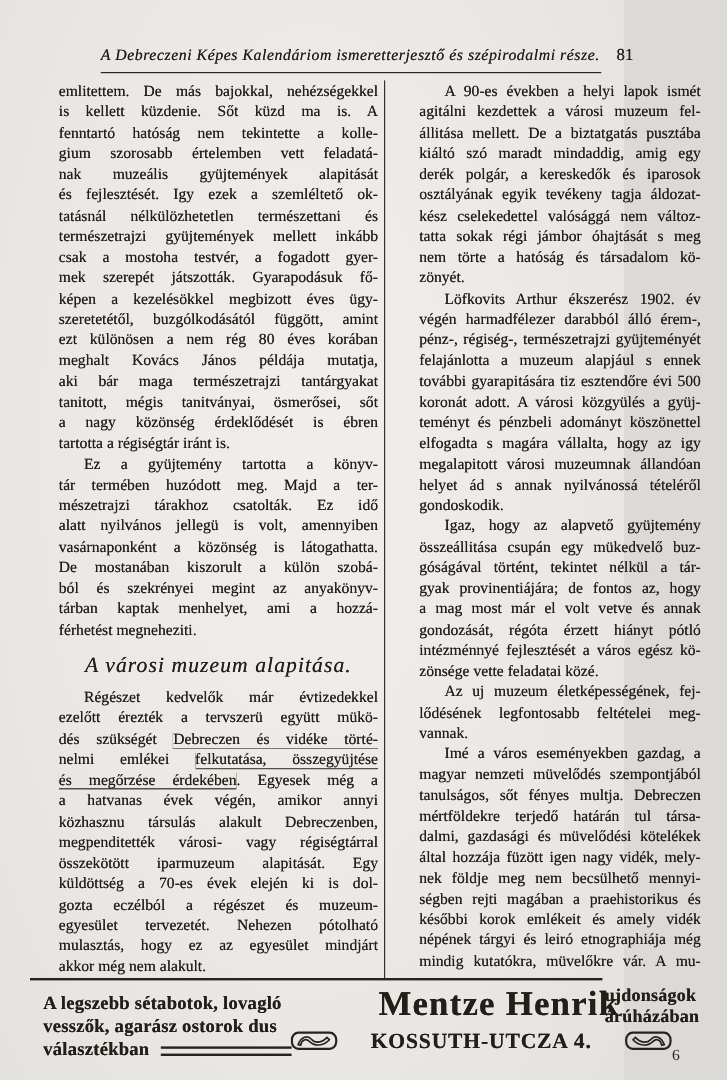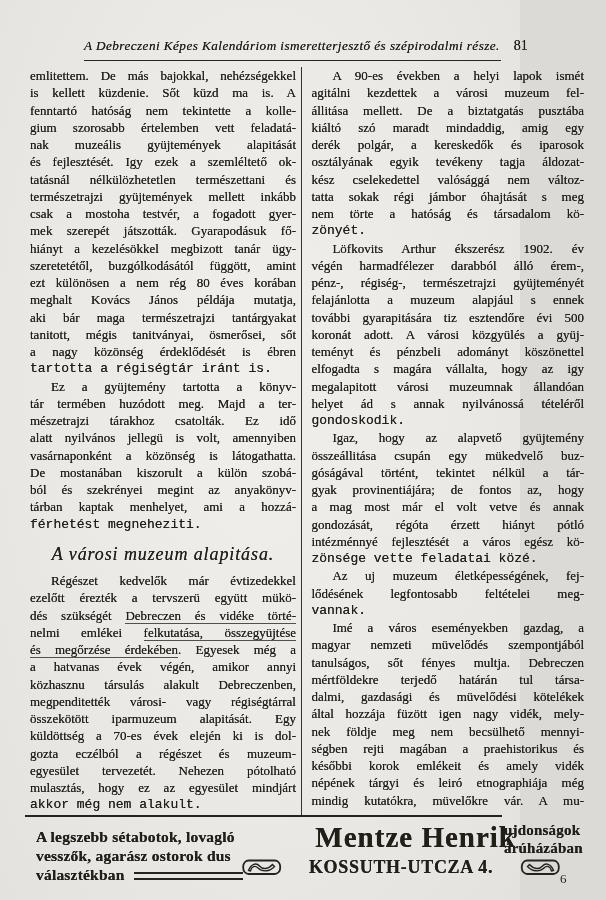--- a/index.html
+++ b/index.html
@@ -29,26 +29,27 @@
     border-top:1.8px solid #29261f;
   }
   
   .columns {
     position:absolute; top:67px; left:30px; width:554px; height:748px;
     display:flex;
   }
   .col {
     font-size:13px; line-height:17.25px;
     text-shadow:0 0 0.4px rgba(34,31,25,0.85);
+    margin-left:19px;
   }
   .col-left { width:266px; }
   .col-divider { width:1.4px; background:#37332c; margin-left:5px; margin-right:9px; }
   .col-right { flex:1; }
   .line { text-align:justify; text-align-last:justify; height:17.25px; overflow:hidden; }
-  .line.flush { text-align-last:left;font-family:Liberation Mono, monospace; }
+  .line.flush { text-align-last:left; }
   .para.indent .line:first-child { text-indent:21px; }
   .section-heading {
     font-style:italic; text-align:center;
     font-size:18px; letter-spacing:0.9px;
     margin:13px 0 9px 0;
   }
   .hand-u { box-shadow:0 2.2px 0 rgba(58,53,44,0.85); }
   
   .footer-rule {
     position:absolute; top:815px; left:25px; right:18px;
@@ -103,21 +104,21 @@
           <div class="line">emlitettem. De más bajokkal, nehézségekkel</div>
           <div class="line">is kellett küzdenie. Sőt küzd ma is. A</div>
           <div class="line">fenntartó hatóság nem tekintette a kolle-</div>
           <div class="line">gium szorosabb értelemben vett feladatá-</div>
           <div class="line">nak muzeális gyüjtemények alapitását</div>
           <div class="line">és fejlesztését. Igy ezek a szemléltető ok-</div>
           <div class="line">tatásnál nélkülözhetetlen természettani és</div>
           <div class="line">természetrajzi gyüjtemények mellett inkább</div>
           <div class="line">csak a mostoha testvér, a fogadott gyer-</div>
           <div class="line">mek szerepét játszották. Gyarapodásuk fő-</div>
-          <div class="line">hiányt a kezelésökkel megbizott tanár ügy-</div>
+          <div class="line">képen a kezelésökkel megbizott éves ügy-</div>
           <div class="line">szeretetétől, buzgólkodásától függött, amint</div>
           <div class="line">ezt különösen a nem rég 80 éves korában</div>
           <div class="line">meghalt Kovács János példája mutatja,</div>
           <div class="line">aki bár maga természetrajzi tantárgyakat</div>
           <div class="line">tanitott, mégis tanitványai, ösmerősei, sőt</div>
           <div class="line">a nagy közönség érdeklődését is ébren</div>
           <div class="line flush">tartotta a régiségtár iránt is.</div>
         </div>
         <div class="para indent">
           <div class="line">Ez a gyüjtemény tartotta a könyv-</div>

